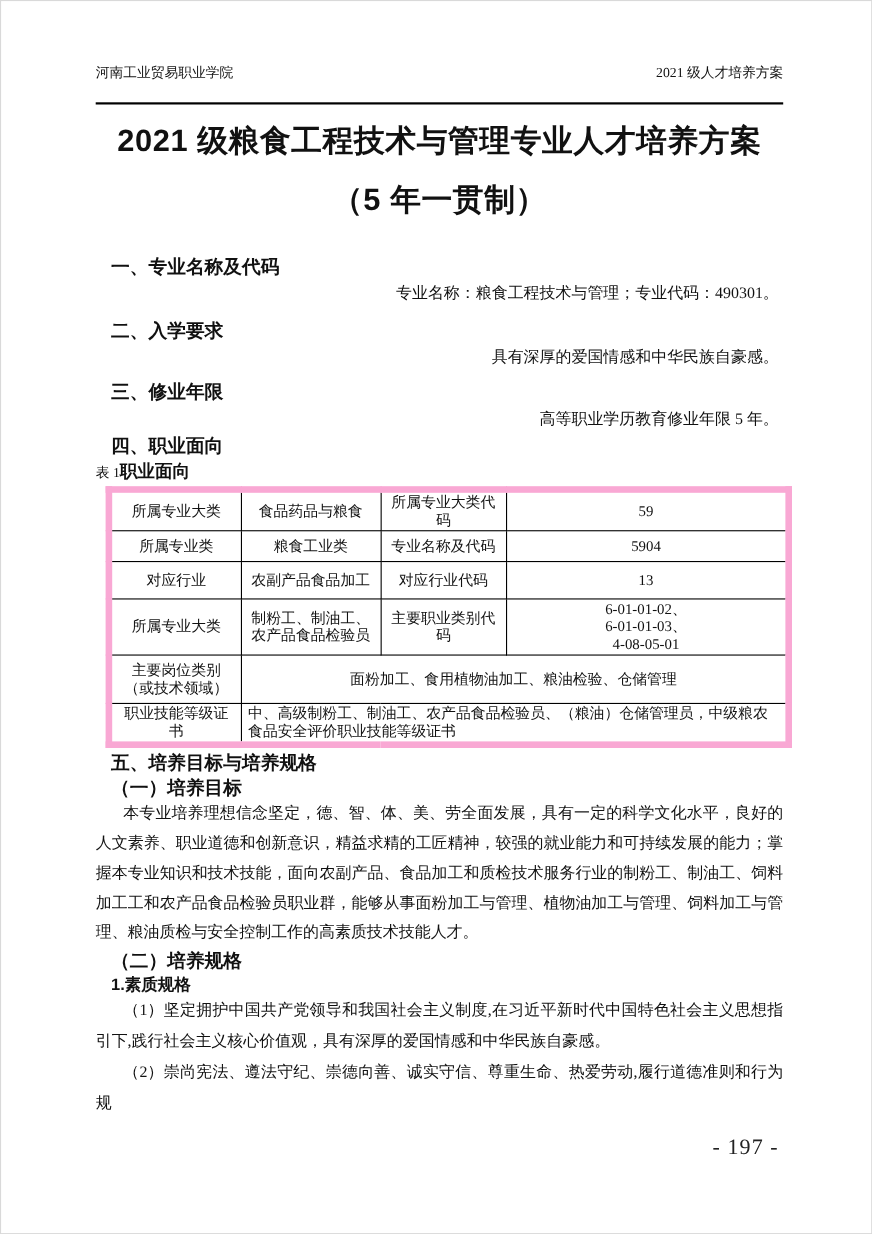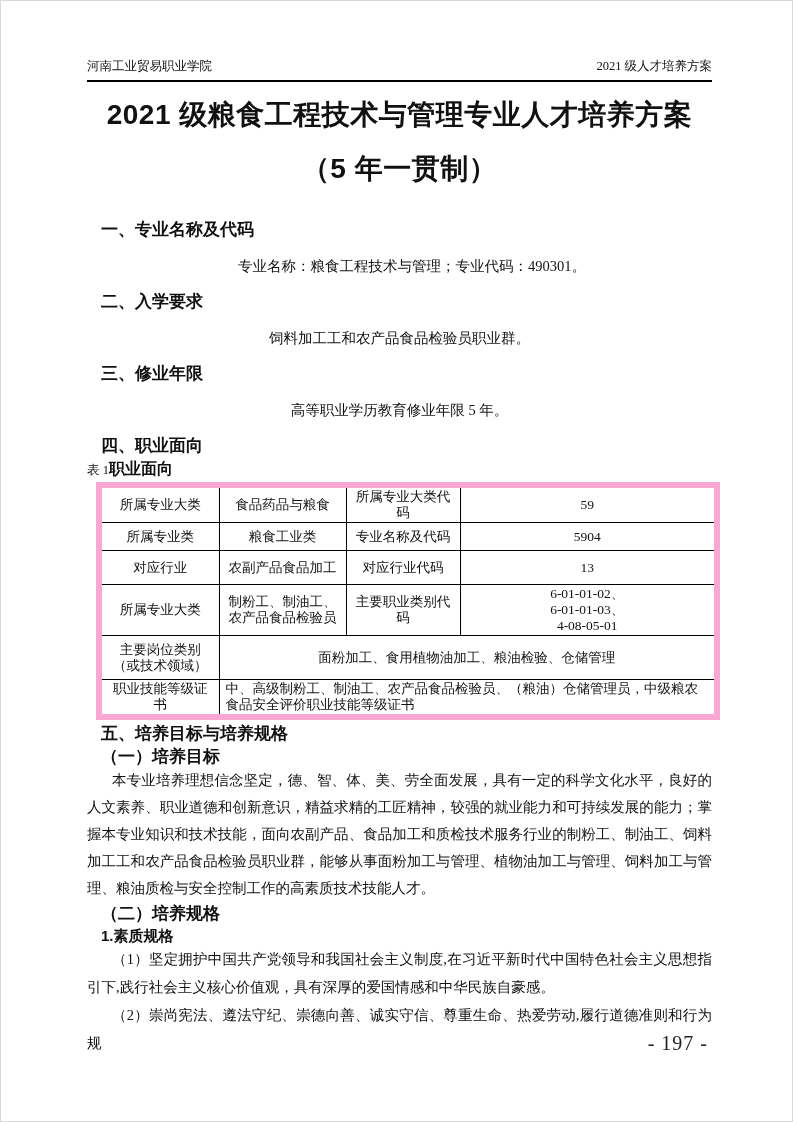--- a/index.html
+++ b/index.html
@@ -12,21 +12,21 @@
     overflow:hidden;
     font-family:"Liberation Serif","DejaVu Serif",serif;
     color:#111111;
   }
   .content{padding:56px 80px 0 86px;}
 
   
   .running-header{
     display:flex;justify-content:space-between;align-items:flex-end;
     font-size:12.5px;line-height:18px;
-    padding-bottom:5px;
+    padding-bottom:18px;
     border-bottom:2.5px solid #000;
   }
 
   
   .doc-title{
     margin:14px 0 0;
     font-family:"Liberation Sans","DejaVu Sans",sans-serif;
     font-weight:bold;
     font-size:28px;line-height:38px;
     text-align:center;letter-spacing:.5px;
@@ -53,22 +53,22 @@
   .h4{
     font-family:"Liberation Sans","DejaVu Sans",sans-serif;
     font-weight:bold;font-size:15px;line-height:18px;
     margin:0 0 0 14px;
   }
   .mt32{margin-top:32px}.mt15{margin-top:15px}.mt14{margin-top:14px}
   .mt12{margin-top:12px}.mt5{margin-top:5px}.mt4{margin-top:4px}
   .mt3{margin-top:3px}.mt2{margin-top:2px}
 
   .body-p{
-    font-size:14.5px;line-height:20px;margin:16px;
-    text-align:center;
+    font-size:14.5px;line-height:20px;margin:4px;
+    text-align:right;
   }
   .indent2{text-indent:25px;}
   .para{
     font-size:14.5px;line-height:27px;margin:0;
     text-indent:25px;text-align:justify;
   }
   .para-tight{
     font-size:14.5px;line-height:28px;margin:0;
     text-indent:25px;text-align:justify;
   }
@@ -116,21 +116,21 @@
       <span>2021 级人才培养方案</span>
     </div>
 
     <div class="doc-title">2021 级粮食工程技术与管理专业人才培养方案</div>
     <div class="doc-subtitle">（5 年一贯制）</div>
 
     <div class="h2 mt32">一、专业名称及代码</div>
     <p class="body-p mt15 indent2">专业名称：粮食工程技术与管理；专业代码：490301。</p>
 
     <div class="h2 mt14">二、入学要求</div>
-    <p class="body-p mt14">饲料加工工和农产品食品检验员职业群。</p>
+    <p class="body-p mt14">具有深厚的爱国情感和中华民族自豪感。</p>
 
     <div class="h2 mt12">三、修业年限</div>
     <p class="body-p mt5">高等职业学历教育修业年限 5 年。</p>
 
     <div class="h2 mt5">四、职业面向</div>
 
     <div class="caption-row">
       <span class="table-label">表 1</span>
       <span class="table-caption">职业面向</span>
     </div>

